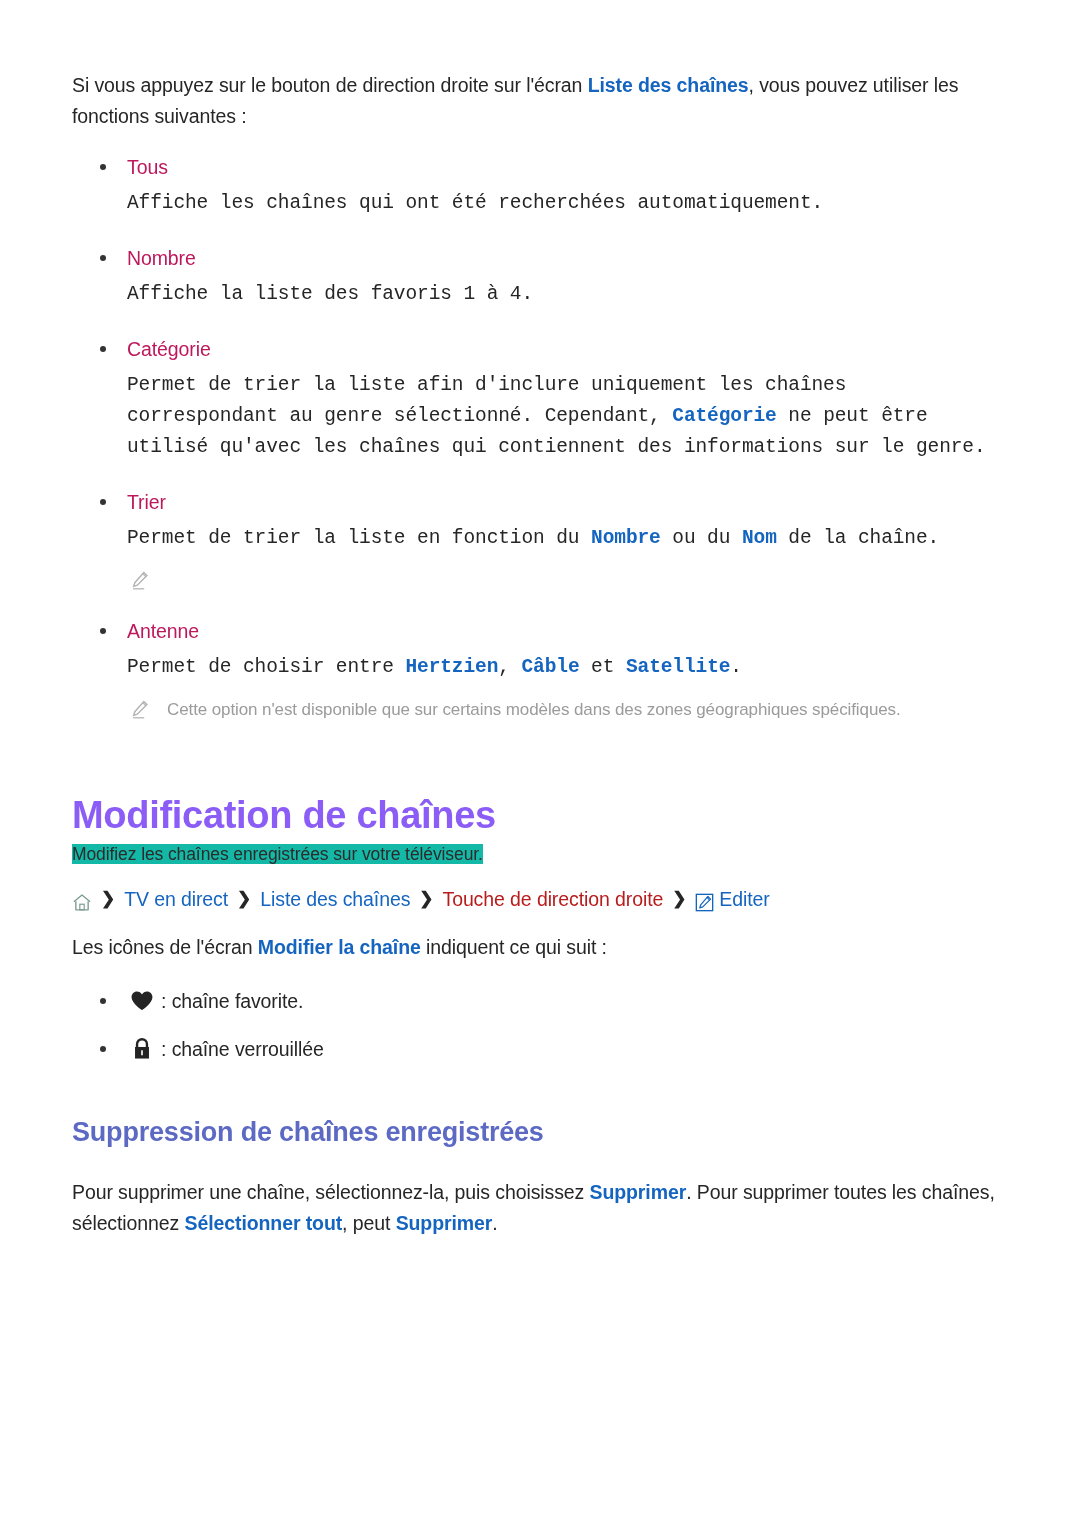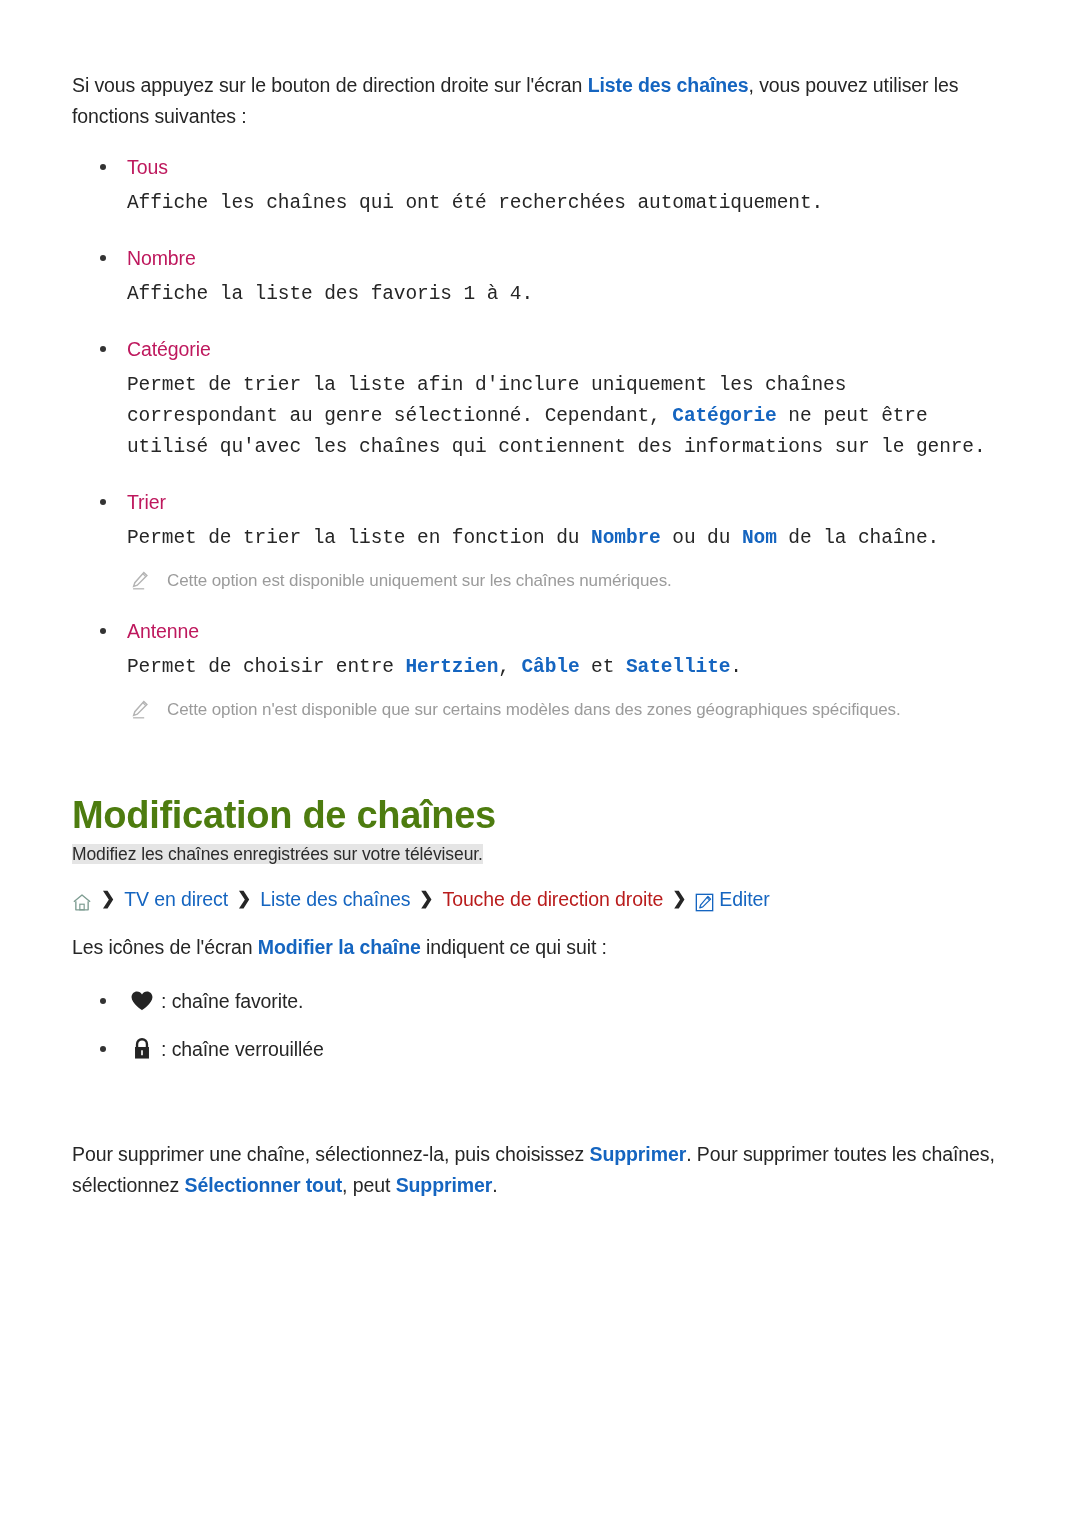--- a/index.html
+++ b/index.html
@@ -112,30 +112,30 @@
     line-height: 26px;
     color: #9b9b9b;
     letter-spacing: -0.1px;
   }
 
   
   .h1 {
     font-size: 38px;
     line-height: 48px;
     font-weight: bold;
-    color: #4d7c0f;
+    color: #8b5cf6;
     margin: 0;
     letter-spacing: -0.3px;
   }
   .h1-sub {
     display: inline;
     font-size: 17.5px;
     line-height: 27px;
     color: #2b2b2b;
-    background: #e5e5e5;
+    background: #14b8a6;
     box-decoration-break: clone;
     -webkit-box-decoration-break: clone;
     letter-spacing: -0.1px;
   }
   .h1-sub-wrap {
     margin: 2px 0 0 0;
   }
   .h2 {
     font-size: 27px;
     line-height: 38px;
@@ -271,21 +271,20 @@
       </li>
 
       <div class="note">
         <span class="note-icon">
           <svg viewBox="0 0 22 24" width="20" height="22" aria-hidden="true">
             <path d="M15.2 2.6 L18.6 6.0 L8.0 16.6 L4.0 17.9 L5.3 13.9 Z" fill="none" stroke="#b4b4b4" stroke-width="1.6"></path>
             <path d="M14.0 3.8 L17.4 7.2" stroke="#b4b4b4" stroke-width="1.4"></path>
             <path d="M3.4 20.6 L15.6 20.6" stroke="#b4b4b4" stroke-width="1.4"></path>
           </svg>
         </span>
-        <span class="note-text">Cette option est disponible uniquement sur les chaînes numériques.</span>
       </div>
 
       <div class="gap-md"></div>
 
       <li class="bitem">
         <div class="bullet-row">
           <span class="bullet-dot"></span>
           <span class="bullet-term">Antenne</span>
         </div>
         <div class="bullet-desc"><span>Permet de choisir entre </span><span class="lk-b">Hertzien</span><span>, </span><span class="lk-b">Câble</span><span> et </span><span class="lk-b">Satellite</span><span>.</span></div>
@@ -357,19 +356,20 @@
             <rect x="4.4" y="10.8" width="15.2" height="12.6" fill="#242424"></rect>
             <rect x="11.0" y="14.4" width="2.0" height="5.4" fill="#e8e8e8"></rect>
           </svg>
         </span>
         <span class="iconrow-text">: chaîne verrouillée</span>
       </li>
     </ul>
 
     <div style="height:36px"></div>
 
+    <h2 class="h2">Suppression de chaînes enregistrées</h2>
 
     <div style="height:26px"></div>
 
     <p class="para"><span>Pour supprimer une chaîne, sélectionnez-la, puis choisissez </span><span class="lk-b">Supprimer</span><span>. Pour supprimer toutes les chaînes, sélectionnez </span><span class="lk-b">Sélectionner tout</span><span>, peut </span><span class="lk-b">Supprimer</span><span>.</span></p>
 
   </div>
 </div>
 
 </body></html>

